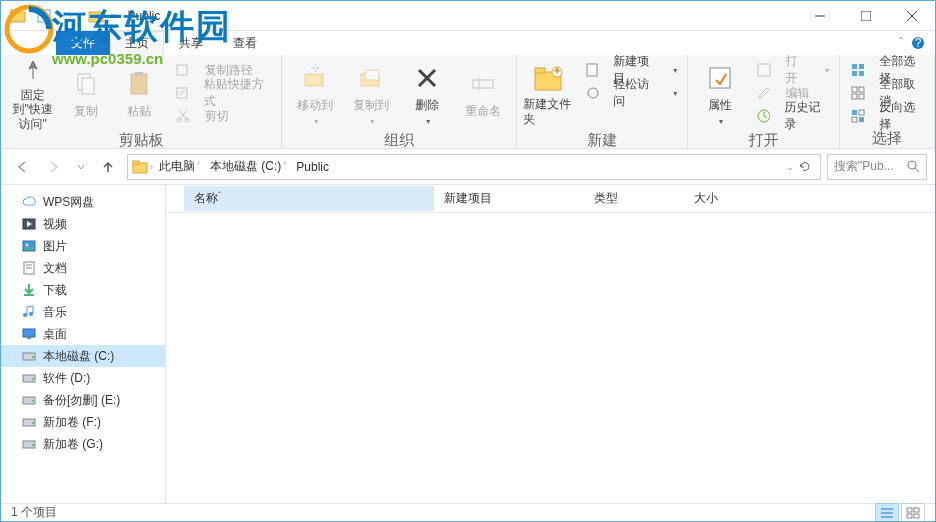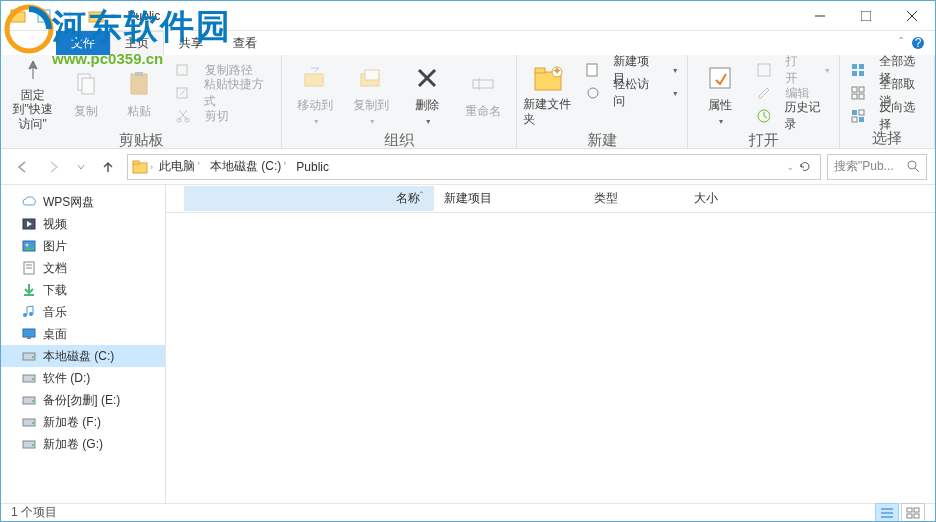--- a/index.html
+++ b/index.html
@@ -499,21 +499,21 @@
           <svg width="16" height="16">
             <rect x="2" y="5" width="12" height="7" fill="#cbd5e0" stroke="#888"></rect>
             <circle cx="12" cy="9" r="1" fill="#48bb78"></circle>
           </svg>
         </span>
         <span>新加卷 (G:)</span>
       </div>
     </div>
   <div class="filelist">
     <div class="colheads">
-      <div class="colhead sorted" style="width:250px;display:flex;justify-content:flex-end">
+      <div class="colhead sorted" style="width:250px;display:flex;justify-content:flex-start">
           <span>名称</span>
           <span style="color:#666;font-size:9px">ˆ</span>
         </div>
       <div class="colhead" style="width:150px">新建项目</div>
       <div class="colhead" style="width:100px">类型</div>
       <div class="colhead" style="width:80px">大小</div>
     </div>
   </div>
 </div>
 

